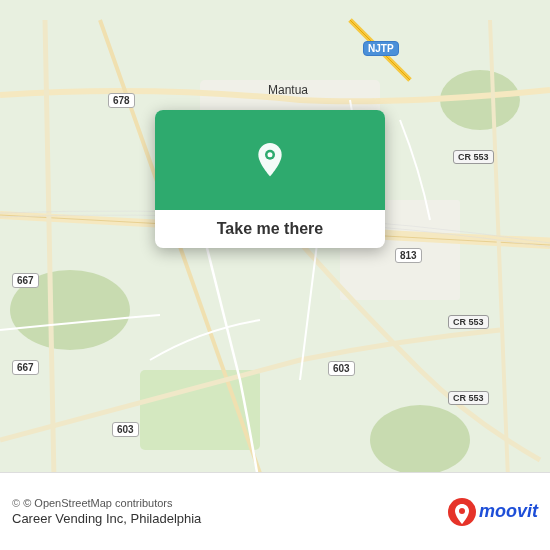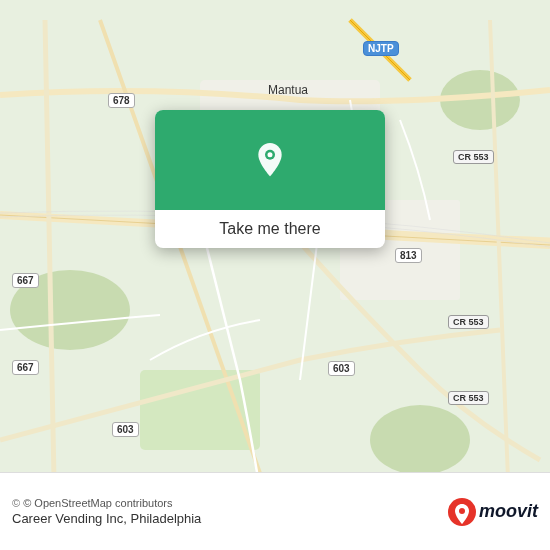--- a/index.html
+++ b/index.html
@@ -58,21 +58,21 @@
       margin-bottom: 0;
     }
 
     #popup-label-section {
       padding: 10px 15px;
       text-align: center;
     }
 
     #take-me-there-btn {
       font-size: 16px;
-      font-weight: 400;
+      font-weight: 700;
       color: #333;
       cursor: pointer;
     }
 
     
     #bottom-bar {
       position: absolute;
       bottom: 0;
       left: 0;
       width: 100%;
@@ -103,21 +103,21 @@
     }
 
     .moovit-icon {
       width: 28px;
       height: 28px;
     }
 
     .moovit-text {
       font-size: 18px;
       font-weight: bold;
-      color: #0f172a;
+      color: #1d4ed8;
       font-style: italic;
     }
 
     
     .road-badge {
       position: absolute;
       background: white;
       border: 1px solid #aaa;
       border-radius: 3px;
       font-size: 10px;

